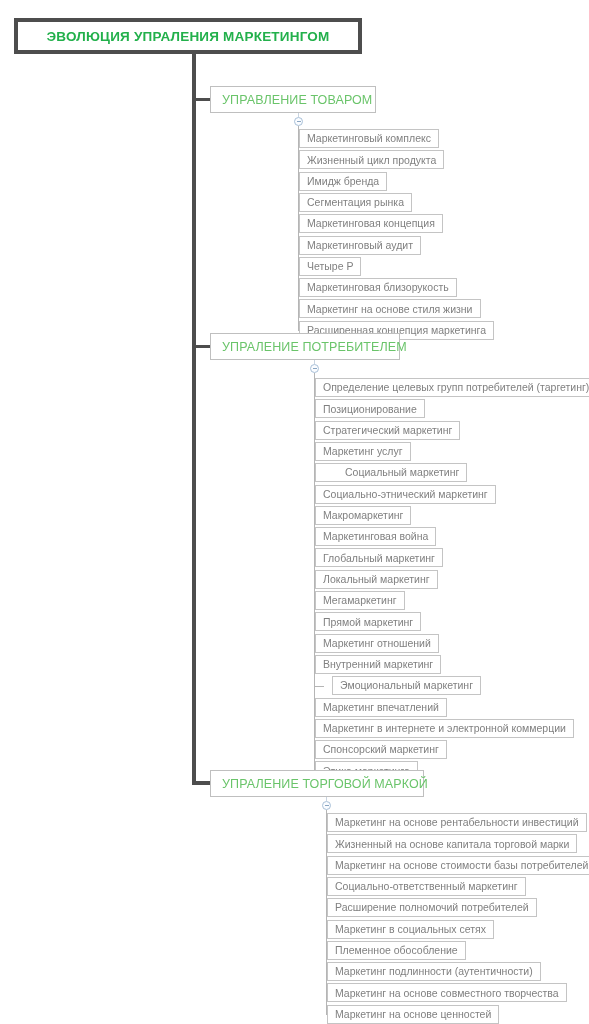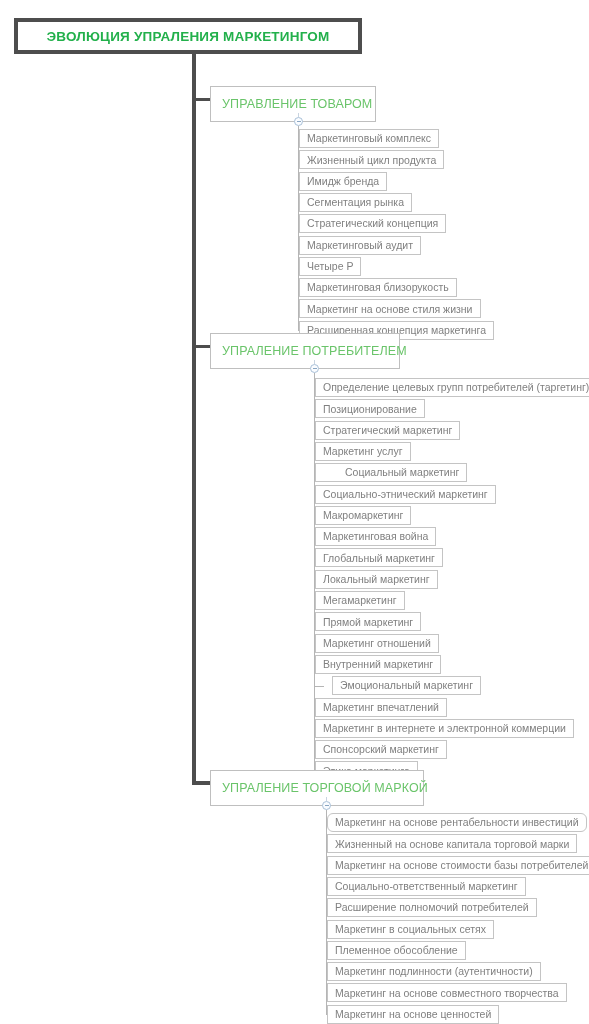--- a/index.html
+++ b/index.html
@@ -64,21 +64,21 @@
 
   
   .branch-node {
     position: absolute;
     box-sizing: border-box;
     border: 1px solid #bfbfbf;
     background: #ffffff;
     display: flex;
     align-items: center;
     padding: 4px 11px;
-    height: 36px;
+    height: 27px;
   }
   .branch-node .branch-label {
     color: #6ac46a;
     font-size: 12.5px;
     white-space: nowrap;
     letter-spacing: 0.1px;
   }
 
   
   .toggle {
@@ -164,21 +164,21 @@
       <div class="leaf-tick" style="left:298px; top:181.1px;"></div>
       <div class="leaf-node" style="left:299px; top:171.6px;">
         <span class="leaf-label">Имидж бренда</span>
       </div>
       <div class="leaf-tick" style="left:298px; top:202.4px;"></div>
       <div class="leaf-node" style="left:299px; top:192.9px;">
         <span class="leaf-label">Сегментация рынка</span>
       </div>
       <div class="leaf-tick" style="left:298px; top:223.7px;"></div>
       <div class="leaf-node" style="left:299px; top:214.2px;">
-        <span class="leaf-label">Стратегический концепция</span>
+        <span class="leaf-label">Маркетинговая концепция</span>
       </div>
       <div class="leaf-tick" style="left:298px; top:245px;"></div>
       <div class="leaf-node" style="left:299px; top:235.5px;">
         <span class="leaf-label">Маркетинговый аудит</span>
       </div>
       <div class="leaf-tick" style="left:298px; top:266.3px;"></div>
       <div class="leaf-node" style="left:299px; top:256.8px;">
         <span class="leaf-label">Четыре P</span>
       </div>
       <div class="leaf-tick" style="left:298px; top:287.6px;"></div>
@@ -276,21 +276,21 @@
       <div class="leaf-node" style="left:315px; top:761.4000000000001px;">
         <span class="leaf-label">Этика маркетинга</span>
       </div>
       <div class="branch-node" style="left:210px; top:770px; width:214px;">
         <span class="branch-label">УПРАЛЕНИЕ ТОРГОВОЙ МАРКОЙ</span>
       </div>
       <div class="toggle-stem" style="left:326px; top:797px; height:4px;"></div>
       <div class="toggle" style="left:322px; top:801px;"></div>
       <div class="leaf-spine" style="left:326px; top:810px; height:204.20000000000005px;"></div>
       <div class="leaf-tick" style="left:326px; top:822.5px;"></div>
-      <div class="leaf-node" style="left:327px; top:813px;border-radius:6px;">
+      <div class="leaf-node" style="left:327px; top:813px;">
         <span class="leaf-label">Маркетинг на основе рентабельности инвестиций</span>
       </div>
       <div class="leaf-tick" style="left:326px; top:843.8px;"></div>
       <div class="leaf-node" style="left:327px; top:834.3px;">
         <span class="leaf-label">Жизненный на основе капитала торговой марки</span>
       </div>
       <div class="leaf-tick" style="left:326px; top:865.1px;"></div>
       <div class="leaf-node" style="left:327px; top:855.6px;">
         <span class="leaf-label">Маркетинг на основе стоимости базы потребителей</span>
       </div>

